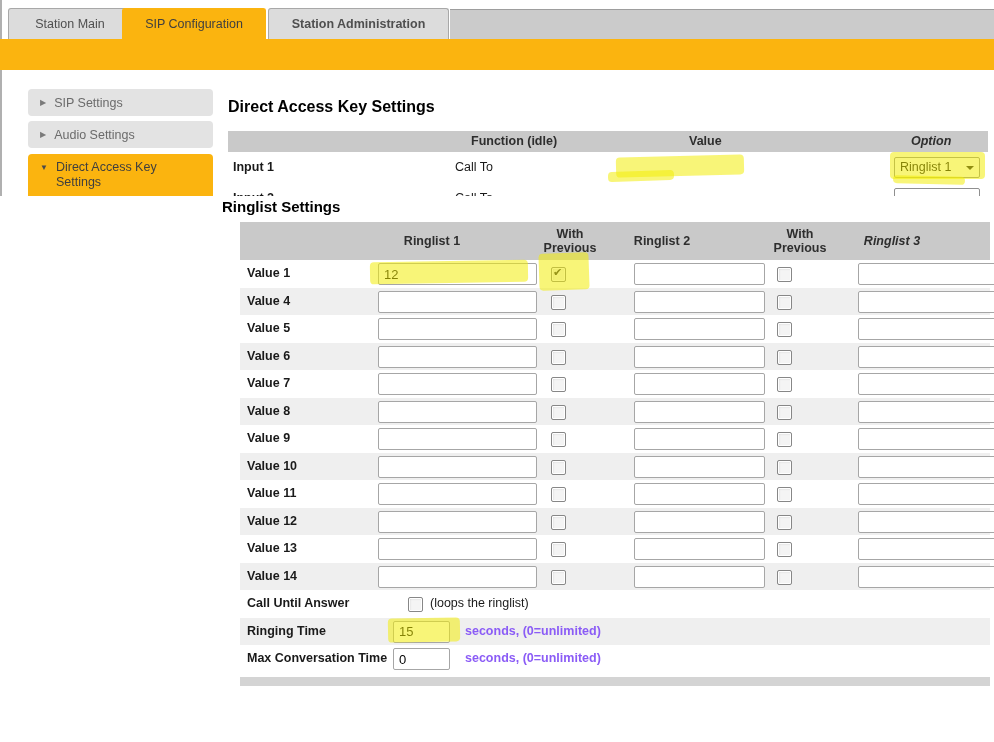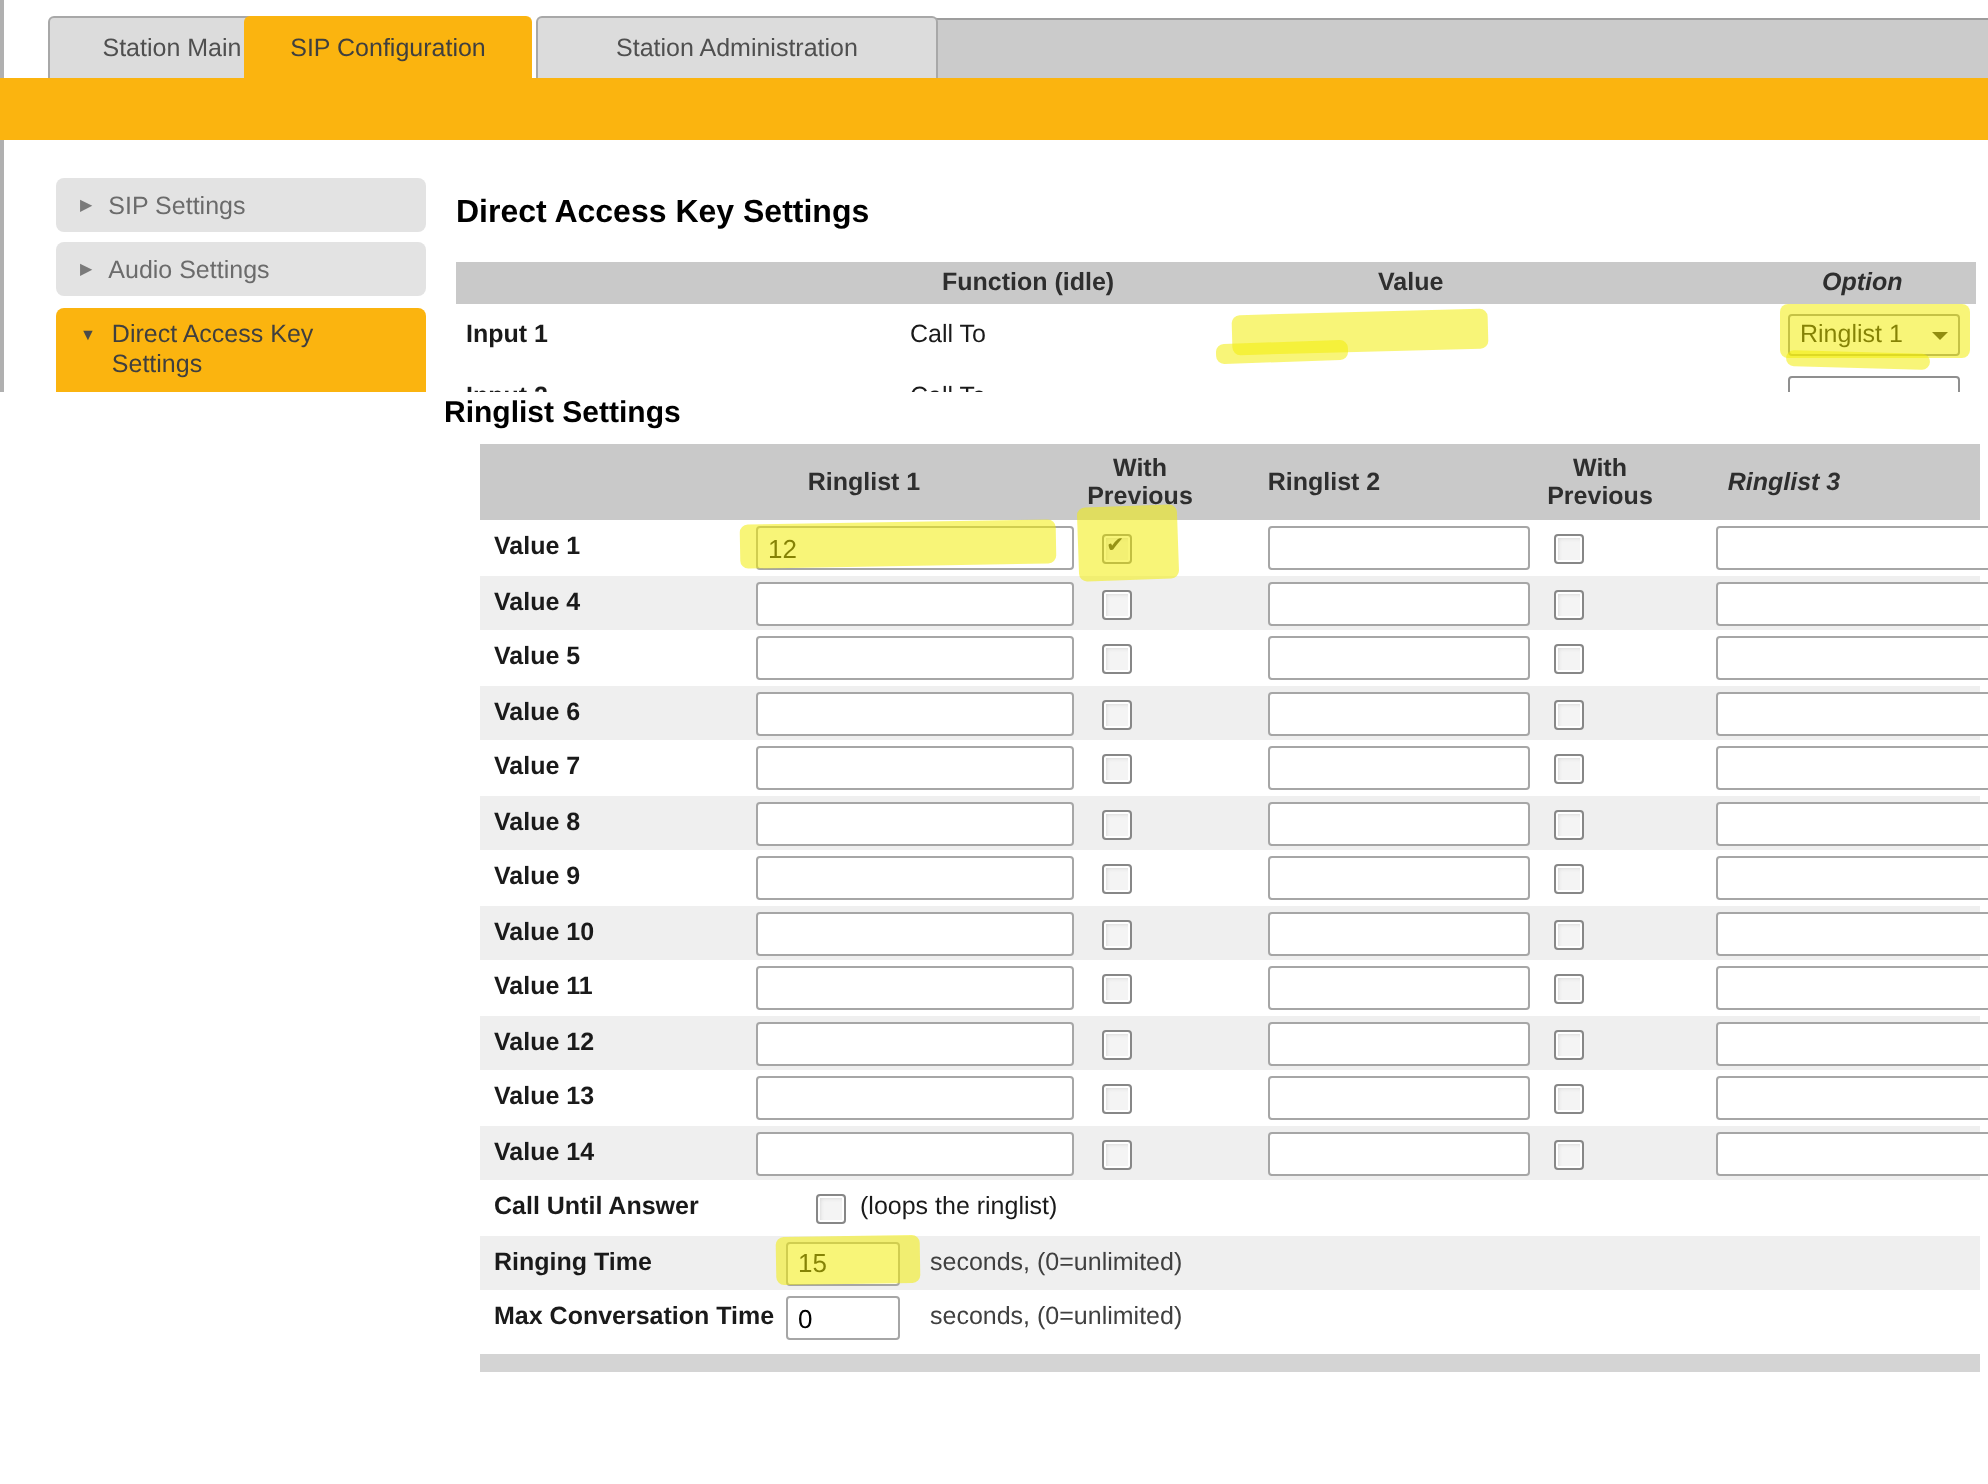--- a/index.html
+++ b/index.html
@@ -12,23 +12,23 @@
   
   #win-edge{left:0;top:0;width:2px;height:196px;background:#b0b0b0;}
   #tab-filler{left:450px;top:9px;width:544px;height:30px;background:#cbcbcb;border-top:1px solid #9d9d9d;box-sizing:border-box;}
   .tab{
     top:8px;height:31px;display:flex;align-items:center;justify-content:center;
     font-size:12.5px;color:#4f4f4f;background:#dcdcdc;
     border:1px solid #a8a8a8;border-bottom:none;border-radius:3px 3px 0 0;
     box-sizing:border-box;cursor:pointer;z-index:2;
   }
   .tab.active{background:#fbb40f;border-color:#fbb40f;color:#3f3f3f;}
-  #tab-0{left:24px;width:124px;}
+  #tab-0{left:8px;width:124px;}
   #tab-1{left:122px;width:144px;}
-  #tab-2{left:268px;width:201px;}
+  #tab-2{left:268px;width:181px;font-weight:bold;}
   #orange-bar{left:0;top:39px;width:994px;height:31px;background:#fbb40f;}
   
   .side-item{
     left:28px;width:185px;background:#e3e3e3;border-radius:4px;
     display:flex;align-items:center;padding-left:12px;box-sizing:border-box;
     font-size:12.5px;color:#6b6b6b;cursor:pointer;
   }
   .side-item .tri{font-size:8px;color:#7a7a7a;margin-right:8px;}
   #side-0{top:89px;height:27px;}
   #side-1{top:121px;height:27px;}
@@ -95,21 +95,21 @@
   .cb.checked::after{content:"\2714";position:absolute;left:1px;top:-2px;font-size:11px;color:#262626;}
   .hl-row-val{left:130px;top:1px;width:158px;height:22px;transform:rotate(-1deg);}
   .hl-row-cb{left:299px;top:-7px;width:50px;height:37px;transform:rotate(-2deg);}
   
   .opt-row{position:relative;width:750px;height:27.5px;background:#fff;}
   .opt-row.alt{background:#efefef;}
   .opt-row .row-label{left:7px;}
   #cua-cb{left:168px;}
   #cua-suffix{position:absolute;left:190px;line-height:27.5px;font-size:12.5px;color:#1a1a1a;}
   .opt-row .small-in{left:153px;top:3px;width:45px;}
-  .opt-suffix{position:absolute;left:225px;line-height:27.5px;font-size:12.5px;color:#404040;}
+  .opt-suffix{position:absolute;left:225px;line-height:27.5px;font-size:12.5px;color:#8b5cf6;font-weight:bold;}
   #hl-ringing{left:148px;top:0px;width:72px;height:24px;transform:rotate(-1deg);}
   #rl-footer{position:relative;width:750px;height:9px;margin-top:4px;background:#d4d4d4;}
 </style>
 </head>
 <body>
 
 <div class="abs" id="win-edge"></div>
 
 <div class="abs" id="tab-filler"></div>
 <div class="abs tab" id="tab-0">

